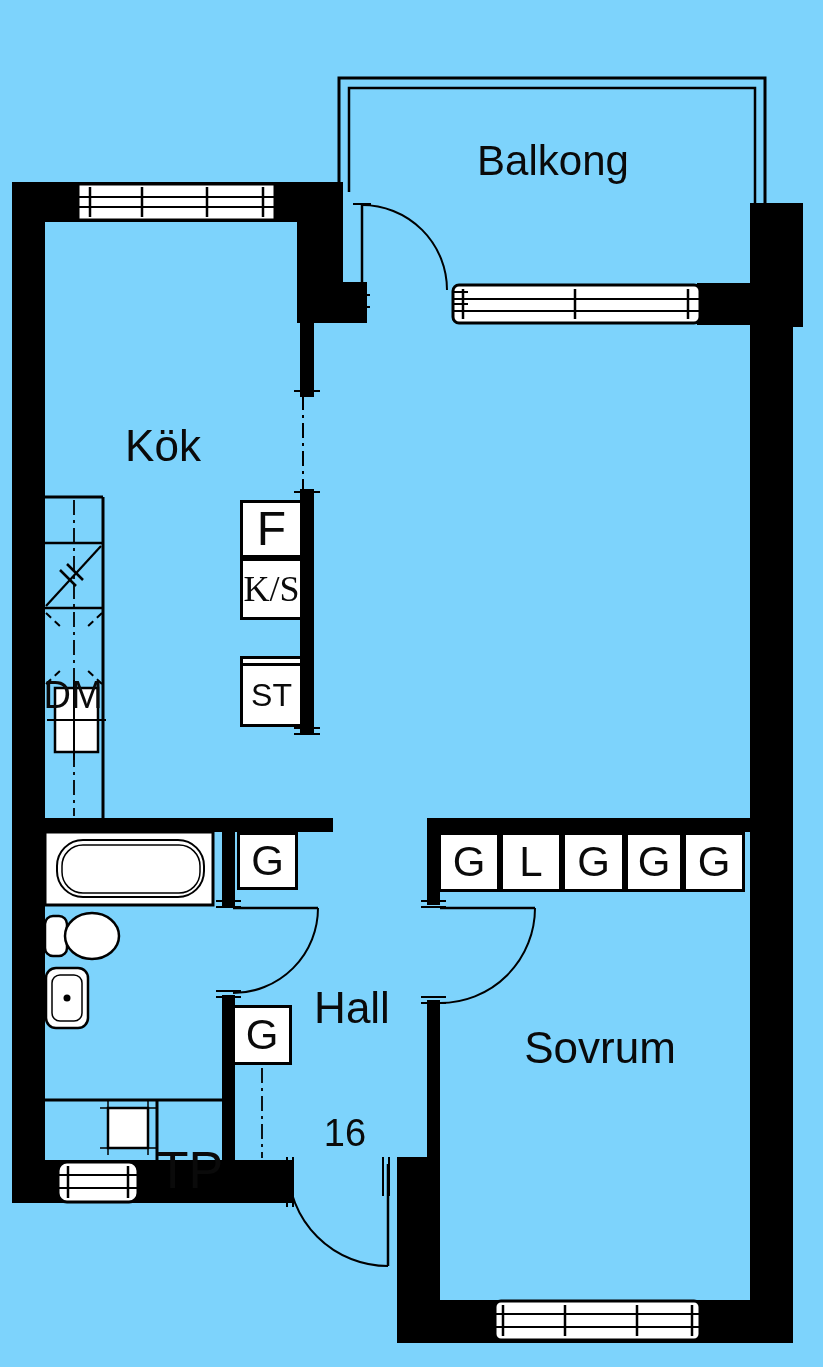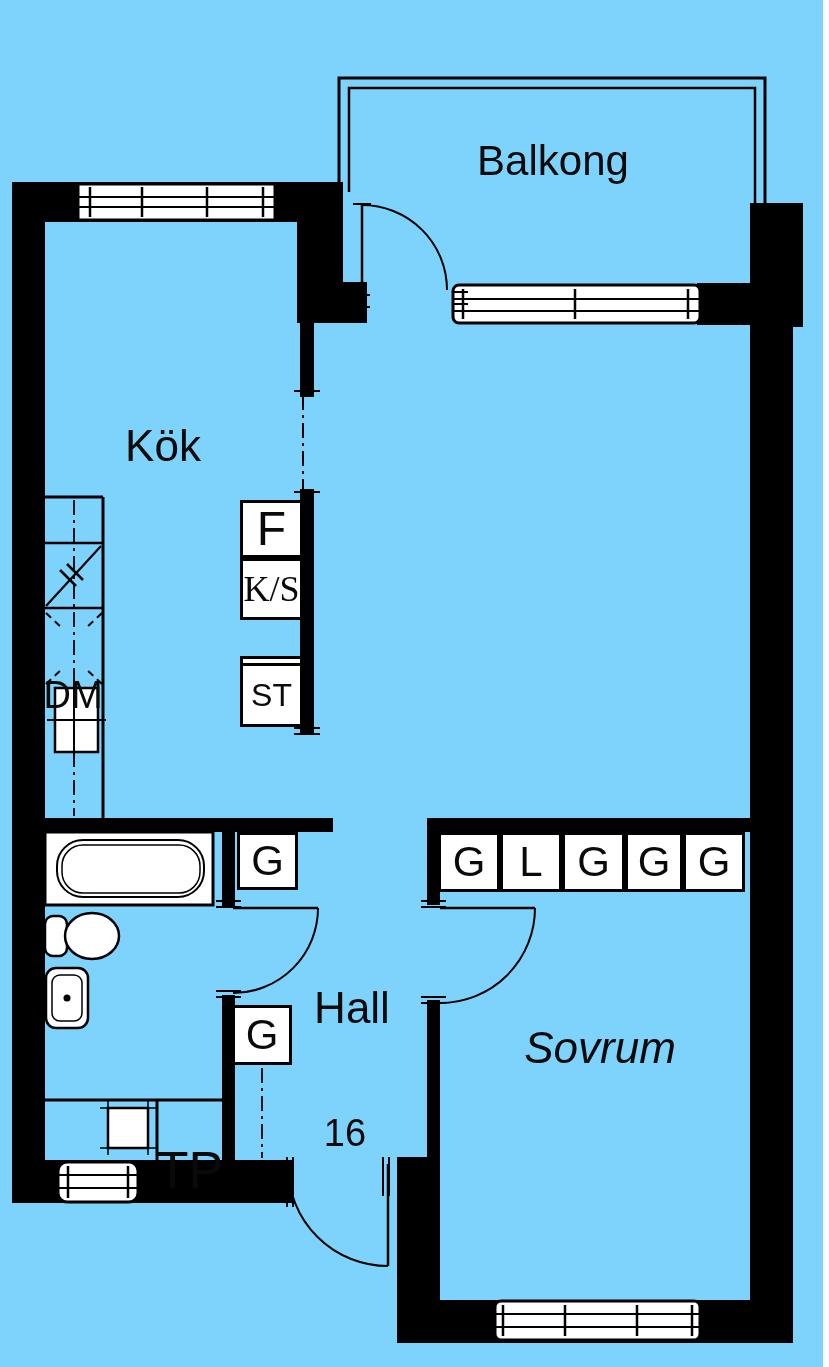--- a/index.html
+++ b/index.html
@@ -187,21 +187,21 @@
       <line x1="100" y1="1108" x2="156" y2="1108" stroke-width="1.5"></line>
       <line x1="100" y1="1148" x2="156" y2="1148" stroke-width="1.5"></line>
       <line x1="108" y1="1101" x2="108" y2="1155" stroke-width="1.5"></line>
       <line x1="148" y1="1101" x2="148" y2="1155" stroke-width="1.5"></line>
     </g>
   </svg>
 
   <div class="lbl balk" style="left:553px; top:161px;">Balkong</div>
   <div class="lbl room" style="left:163px; top:446px;">Kök</div>
   <div class="lbl room" style="left:352px; top:1008px;">Hall</div>
-  <div class="lbl room" style="left:600px; top:1048px;font-style:italic;">Sovrum</div>
+  <div class="lbl room" style="left:600px; top:1048px;">Sovrum</div>
 
   <div class="lbl" style="left:73px;  top:655px;  font-size:38px;margin-top:40px;">DM</div>
   <div class="lbl" style="left:190px; top:1170px; font-size:52px;">TP</div>
   <div class="lbl" style="left:345px; top:1133px; font-size:38px;">16</div>
 
   <div class="box" style="left:240px; top:500px; width:63px; height:58px; font-size:48px;">F</div>
   <div class="box" style="left:240px; top:558px; width:63px; height:62px; font-size:36px;font-family:Liberation Serif, serif;">K/S</div>
   <div class="box" style="left:240px; top:656px; width:63px; height:43px; font-size:36px;">SK</div>
   <div class="box" style="left:240px; top:663px; width:63px; height:64px; font-size:32px;">ST</div>
 

